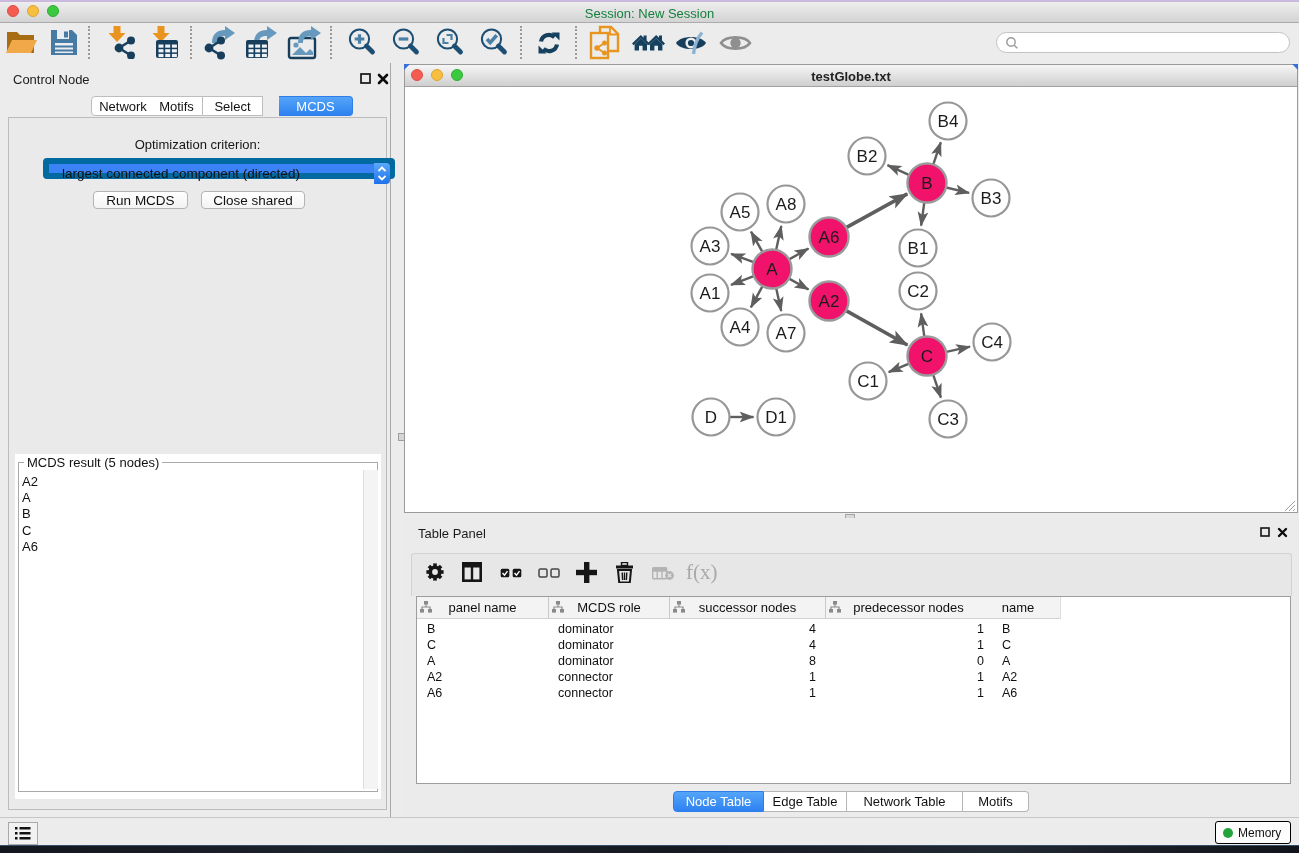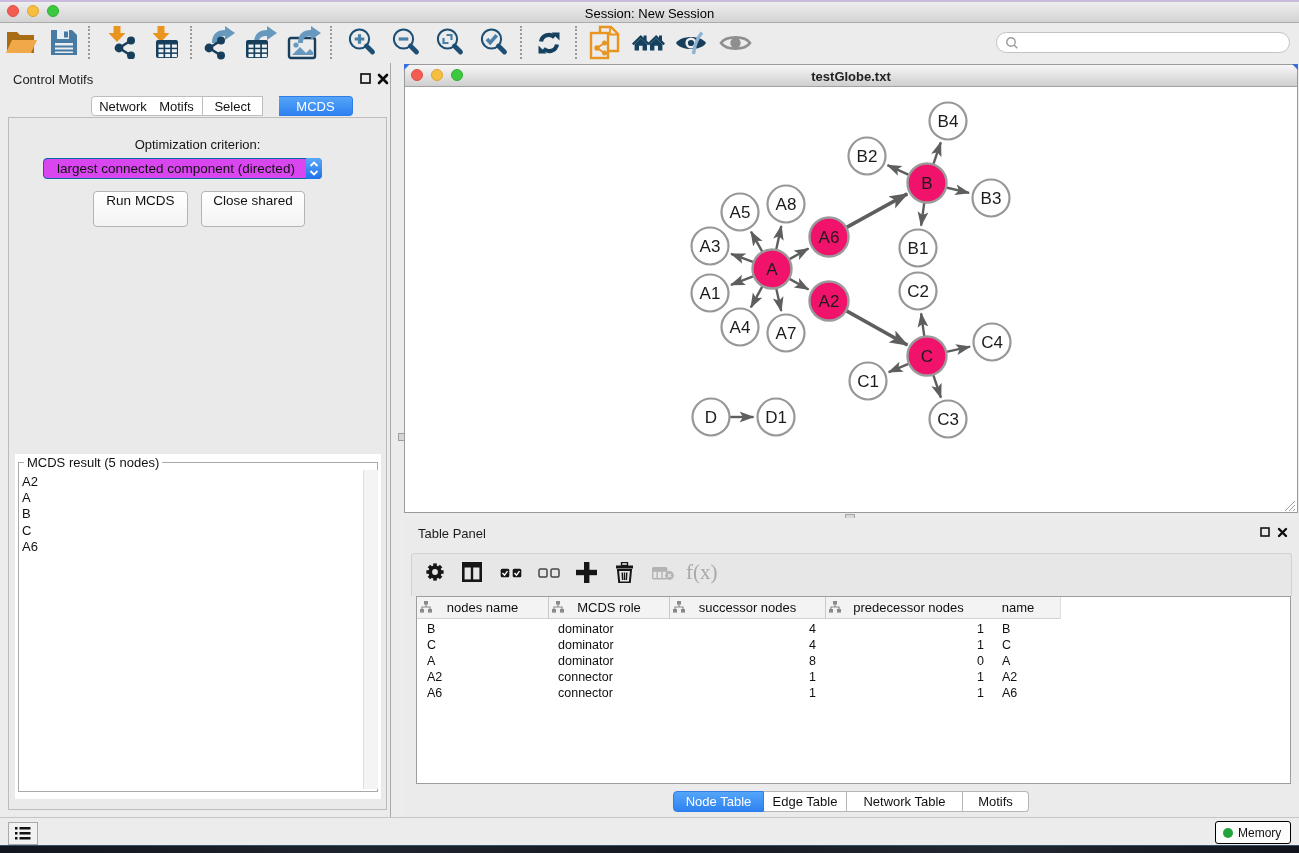--- a/index.html
+++ b/index.html
@@ -3,38 +3,38 @@
 *{margin:0;padding:0;box-sizing:border-box}
 html,body{width:1299px;height:853px;overflow:hidden}
 body{font-family:"Liberation Sans",sans-serif;background:#ececec;position:relative;font-size:13px;color:#1a1a1a}
 .abs{position:absolute}
 .tl{width:12px;height:12px;border-radius:50%;position:absolute;top:5px}
 .titlebar{left:0;top:2px;width:1299px;height:21px;background:linear-gradient(#efeeef,#d4d3d4);border-bottom:1px solid #acaaac}
 .toolbar{left:0;top:24px;width:1299px;height:39px;background:#ececec}
 .sep{position:absolute;top:26px;height:33px;width:0;border-left:2px dotted #9a9a9a}
 .cp{left:0;top:63px;width:391px;height:754px;background:#ececec;border-right:1px solid #a8a8a8}
 .tab{position:absolute;top:96px;height:20px;background:#fff;border:1px solid #bdbdbd;color:#111;text-align:center;line-height:19px;font-size:13px}
-.btn{position:absolute;height:36px;background:linear-gradient(#ffffff,#f3f3f3);border:1px solid #b4b4b4;border-radius:4px;text-align:center;line-height:18px;font-size:13.5px;color:#111}
+.btn{position:absolute;height:18px;background:linear-gradient(#ffffff,#f3f3f3);border:1px solid #b4b4b4;border-radius:4px;text-align:center;line-height:18px;font-size:13.5px;color:#111}
 .win{left:404px;top:64px;width:894px;height:449px;background:#fff;border:1px solid #9a9a9a;position:absolute}
 .wtb{position:absolute;left:0;top:0;width:892px;height:22px;background:linear-gradient(#f6f6f6,#cfcfcf);border-bottom:1px solid #a2a2a2}
 .tp{left:404px;top:518px;width:895px;height:299px;background:#ebebeb}
 .th{position:absolute;top:597px;height:22px;background:#f3f3f3;border-right:1px solid #c9c9c9;border-bottom:1px solid #d2d2d2;font-size:13px;color:#101010;text-align:center;line-height:21px}
 .td{position:absolute;height:16px;font-size:12.5px;color:#101010;line-height:16px}
 .btab{position:absolute;top:791px;height:21px;background:#fff;border:1px solid #b5b5b5;font-size:13px;color:#111;text-align:center;line-height:19px}
 .hic{position:absolute;top:601px;width:12px;height:12px}
 </style></head><body>
 
 <div class="abs" style="left:0;top:0;width:1299px;height:2px;background:#c9bade"></div>
 <div class="abs" style="left:0;top:845px;width:1299px;height:8px;border-top:1px solid #33506b;background:linear-gradient(90deg,#12161d,#1e242d 28%,#151a21 52%,#222831 77%,#10141a)"></div>
 
 <div class="abs titlebar"></div>
 <div class="tl" style="left:7px;background:#f45c52;border:1px solid #dd4f46"></div>
 <div class="tl" style="left:27px;background:#f6bf3f;border:1px solid #dfa431"></div>
 <div class="tl" style="left:47px;background:#3bc940;border:1px solid #2fad35"></div>
-<div class="abs" style="left:0;top:6px;width:1299px;text-align:center;font-size:13px;color:#000000">Session: New Session</div>
+<div class="abs" style="left:0;top:6px;width:1299px;text-align:center;font-size:13px;color:#15803d">Session: New Session</div>
 
 <div class="abs toolbar"></div>
 <div class="sep" style="left:88px"></div>
 <div class="sep" style="left:190px"></div>
 <div class="sep" style="left:330px"></div>
 <div class="sep" style="left:520px"></div>
 <div class="sep" style="left:575px"></div>
 <svg class="abs" width="33" height="29" style="left:5px;top:28px" viewBox="0 0 33 29">
     <path d="M2,4 h10 l3,3 h14 v18 h-27 z" fill="#a86c12"></path>
     <path d="M1,25 L7,12 h25 l-6,13 z" fill="#f0a848"></path>
@@ -173,34 +173,34 @@
     <circle cx="16.5" cy="11" r="5.2" fill="#8f8f8f"></circle>
   </svg>
 <div class="abs" style="left:996px;top:32px;width:294px;height:21px;background:#fff;border:1px solid #c3c3c3;border-radius:11px">
 <svg width="14" height="14" style="position:absolute;left:8px;top:3px" viewBox="0 0 14 14">
       <circle cx="6" cy="6" r="4.2" fill="none" stroke="#9a9a9a" stroke-width="1.4"></circle>
       <line x1="9.2" y1="9.2" x2="12.3" y2="12.3" stroke="#9a9a9a" stroke-width="1.4"></line>
     </svg>
   </div>
 
 <div class="abs cp"></div>
-<div class="abs" style="left:13px;top:72px;font-size:13px;color:#1c1c1c">Control Motifs</div>
+<div class="abs" style="left:13px;top:72px;font-size:13px;color:#1c1c1c">Control Node</div>
 <svg class="abs" width="11" height="11" style="left:360px;top:73px" viewBox="0 0 11 11">
     <rect x="1" y="1" width="9" height="9" fill="none" stroke="#151515" stroke-width="1.7"></rect>
   </svg>
 <svg class="abs" width="12" height="12" style="left:377px;top:73px" viewBox="0 0 12 12">
     <path d="M2,2 L10,10 M10,2 L2,10" stroke="#0d0d0d" stroke-width="2.6" stroke-linecap="round"></path>
   </svg>
 <div class="tab" style="left:91px;width:64px;border-radius:4px 0 0 4px">Network</div>
 <div class="tab" style="left:151px;width:52px;border-left:none">Motifs</div>
 <div class="tab" style="left:203px;width:60px;border-left:none">Select</div>
 <div class="tab" style="left:279px;width:74px;border-left:none;border-radius:0 4px 4px 0;background:linear-gradient(#55a5f8,#2e82f1);border-color:#2e7de8;color:#fff">MCDS</div>
 <div class="abs" style="left:8px;top:117px;width:379px;height:693px;background:#eaeaea;border:1px solid #bcbcbc"></div>
 <div class="abs" style="left:0;top:137px;width:395px;text-align:center;font-size:13px;color:#161616">Optimization criterion:</div>
-<div class="abs" style="left:43px;top:158px;width:279px;height:21px;background:#d946ef;border:1px solid #0369a1;border-radius:4px">
+<div class="abs" style="left:43px;top:158px;width:352px;height:21px;background:#3b82f6;border:6px solid #0369a1;border-radius:4px">
   <div style="position:absolute;left:13px;top:2px;font-size:13.5px;color:#111">largest connected component (directed)</div>
   <div style="position:absolute;right:-1px;top:-1px;width:16px;height:21px;background:linear-gradient(#5aa9fa,#1f72ea);border-radius:0 4px 4px 0">
   <svg width="16" height="21" viewBox="0 0 16 21">
         <path d="M4.5,8 L8,4.5 L11.5,8" fill="none" stroke="#fff" stroke-width="1.8"></path>
         <path d="M4.5,13 L8,16.5 L11.5,13" fill="none" stroke="#fff" stroke-width="1.8"></path>
       </svg></div>
 </div>
 <div class="btn" style="left:93px;top:191px;width:95px">Run MCDS</div>
 <div class="btn" style="left:201px;top:191px;width:104px">Close shared</div>
 
@@ -359,21 +359,21 @@
 <svg class="abs" width="22" height="13" style="left:652px;top:567px" viewBox="0 0 22 13">
     <rect x="0.7" y="0.7" width="14" height="11" rx="1" fill="none" stroke="#b3b3b3" stroke-width="1.4"></rect>
     <path d="M0.7,4 h14 M5.2,4 v7.7 M10,4 v7.7" stroke="#b3b3b3" stroke-width="1.4"></path>
     <rect x="0.7" y="0.7" width="14" height="3.3" fill="#b3b3b3"></rect>
     <circle cx="17.5" cy="8.5" r="4.4" fill="#b3b3b3"></circle>
     <path d="M15.8,6.8 l3.4,3.4 M19.2,6.8 l-3.4,3.4" stroke="#e7e7e7" stroke-width="1.2"></path>
   </svg>
 <div class="abs" style="left:686px;top:560px;width:40px;font-family:'Liberation Serif',serif;font-size:21px;color:#a9a9a9">f(x)</div>
 
 <div class="abs" style="left:416px;top:596px;width:875px;height:188px;background:#fff;border:1px solid #9d9d9d"></div>
-<div class="th" style="left:417px;top:597px;width:132px">nodes name</div>
+<div class="th" style="left:417px;top:597px;width:132px">panel name</div>
 <div class="th" style="left:549px;top:597px;width:121px">MCDS role</div>
 <div class="th" style="left:670px;top:597px;width:156px">successor nodes</div>
 <div class="th" style="left:826px;top:597px;width:166px">predecessor nodes</div>
 <div class="th" style="left:976px;top:597px;width:85px;border-right-color:#dedede">name</div>
 <svg class="hic" width="12" height="12" style="left:420px" viewBox="0 0 12 12">
     <rect x="4" y="0" width="4" height="3.6" fill="#8a8a8a"></rect>
     <rect x="0" y="8" width="4" height="3.6" fill="#8a8a8a"></rect>
     <rect x="8" y="8" width="4" height="3.6" fill="#8a8a8a"></rect>
     <path d="M6,3.6 V6 M2,8 V6 H10 V8" fill="none" stroke="#8a8a8a" stroke-width="1.2"></path>
   </svg>

